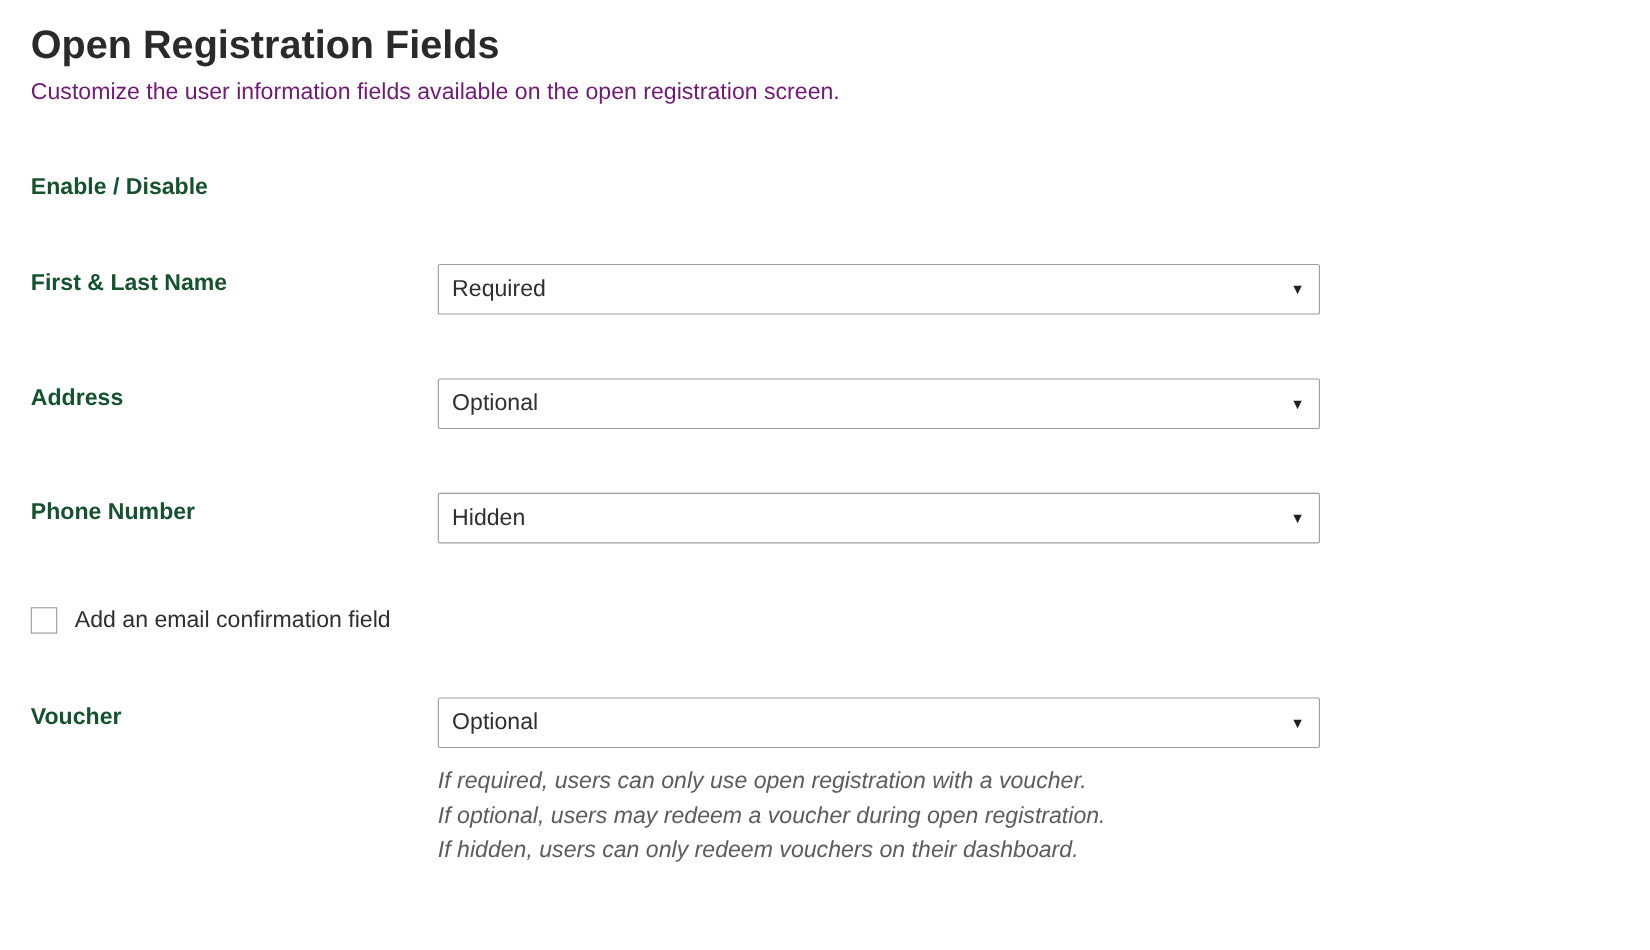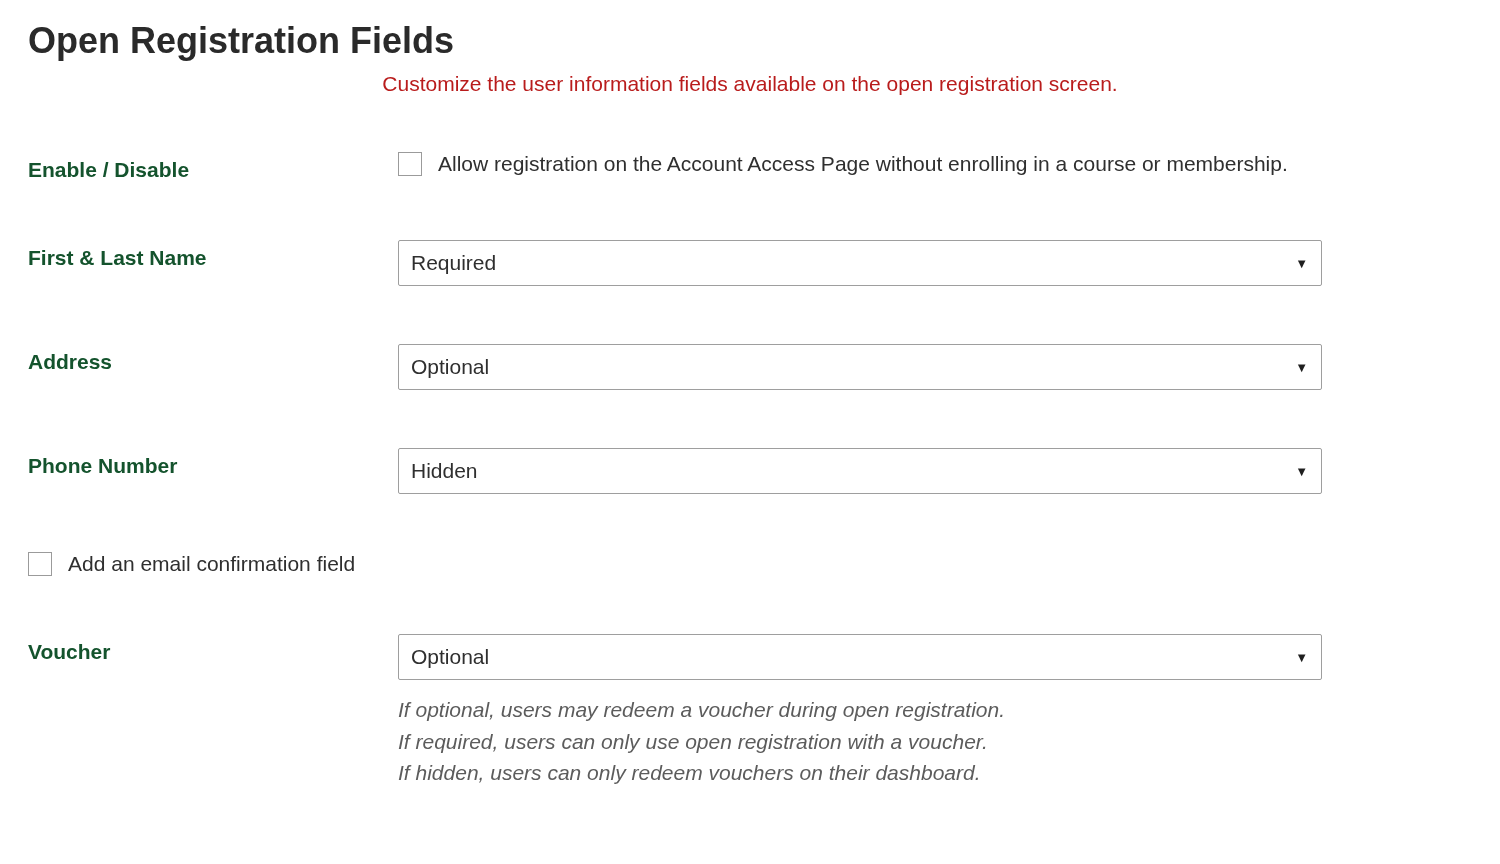--- a/index.html
+++ b/index.html
@@ -15,24 +15,23 @@
       width: 1500px;
     }
     h2.page-title {
       font-size: 36px;
       font-weight: 600;
       color: #2a2a2a;
       margin-bottom: 10px;
     }
     p.page-description {
       font-size: 21px;
-      color: #b91c1c;
+      color: #701a75;
       margin-bottom: 56px;
       font-weight: 400;
-      text-align: center;
     }
     .form-row {
       display: flex;
       align-items: flex-start;
       margin-bottom: 58px;
     }
     .label-col {
       flex: 0 0 370px;
       font-size: 21px;
       font-weight: 600;
@@ -55,21 +54,21 @@
       cursor: pointer;
       flex-shrink: 0;
     }
     .checkbox-label {
       font-size: 21px;
       color: #2f2f2f;
       font-weight: 400;
     }
     .select-field {
       position: relative;
-      width: 924px;
+      width: 802px;
       max-width: 100%;
     }
     .select-field-inner {
       width: 100%;
       height: 46px;
       border: 1px solid #9e9e9e;
       background: #ffffff;
       padding: 0 44px 0 12px;
       display: flex;
       align-items: center;
@@ -99,26 +98,20 @@
     }
   </style>
 </head>
 <body>
 
 <h2 class="page-title">Open Registration Fields</h2>
 <p class="page-description">Customize the user information fields available on the open registration screen.</p>
 
 <div class="form-row">
   <div class="label-col">Enable / Disable</div>
-  <div class="control-col">
-    <div class="checkbox-wrap">
-      <span class="checkbox-box"></span>
-      <span class="checkbox-label">Allow registration on the Account Access Page without enrolling in a course or membership.</span>
-    </div>
-  </div>
 </div>
 
 <div class="form-row">
   <div class="label-col">First &amp; Last Name</div>
   <div class="control-col">
     <div class="select-field">
       <div class="select-field-inner">
         <span>Required</span>
       </div>
       <span class="select-arrow">▼</span>
@@ -162,18 +155,18 @@
 <div class="form-row" style="margin-bottom:0;">
   <div class="label-col">Voucher</div>
   <div class="control-col">
     <div class="select-field">
       <div class="select-field-inner">
         <span>Optional</span>
       </div>
       <span class="select-arrow">▼</span>
     </div>
     <div class="help-text">
+      <p>If required, users can only use open registration with a voucher.</p>
       <p>If optional, users may redeem a voucher during open registration.</p>
-      <p>If required, users can only use open registration with a voucher.</p>
       <p>If hidden, users can only redeem vouchers on their dashboard.</p>
     </div>
   </div>
 </div>
 
 </body></html>

